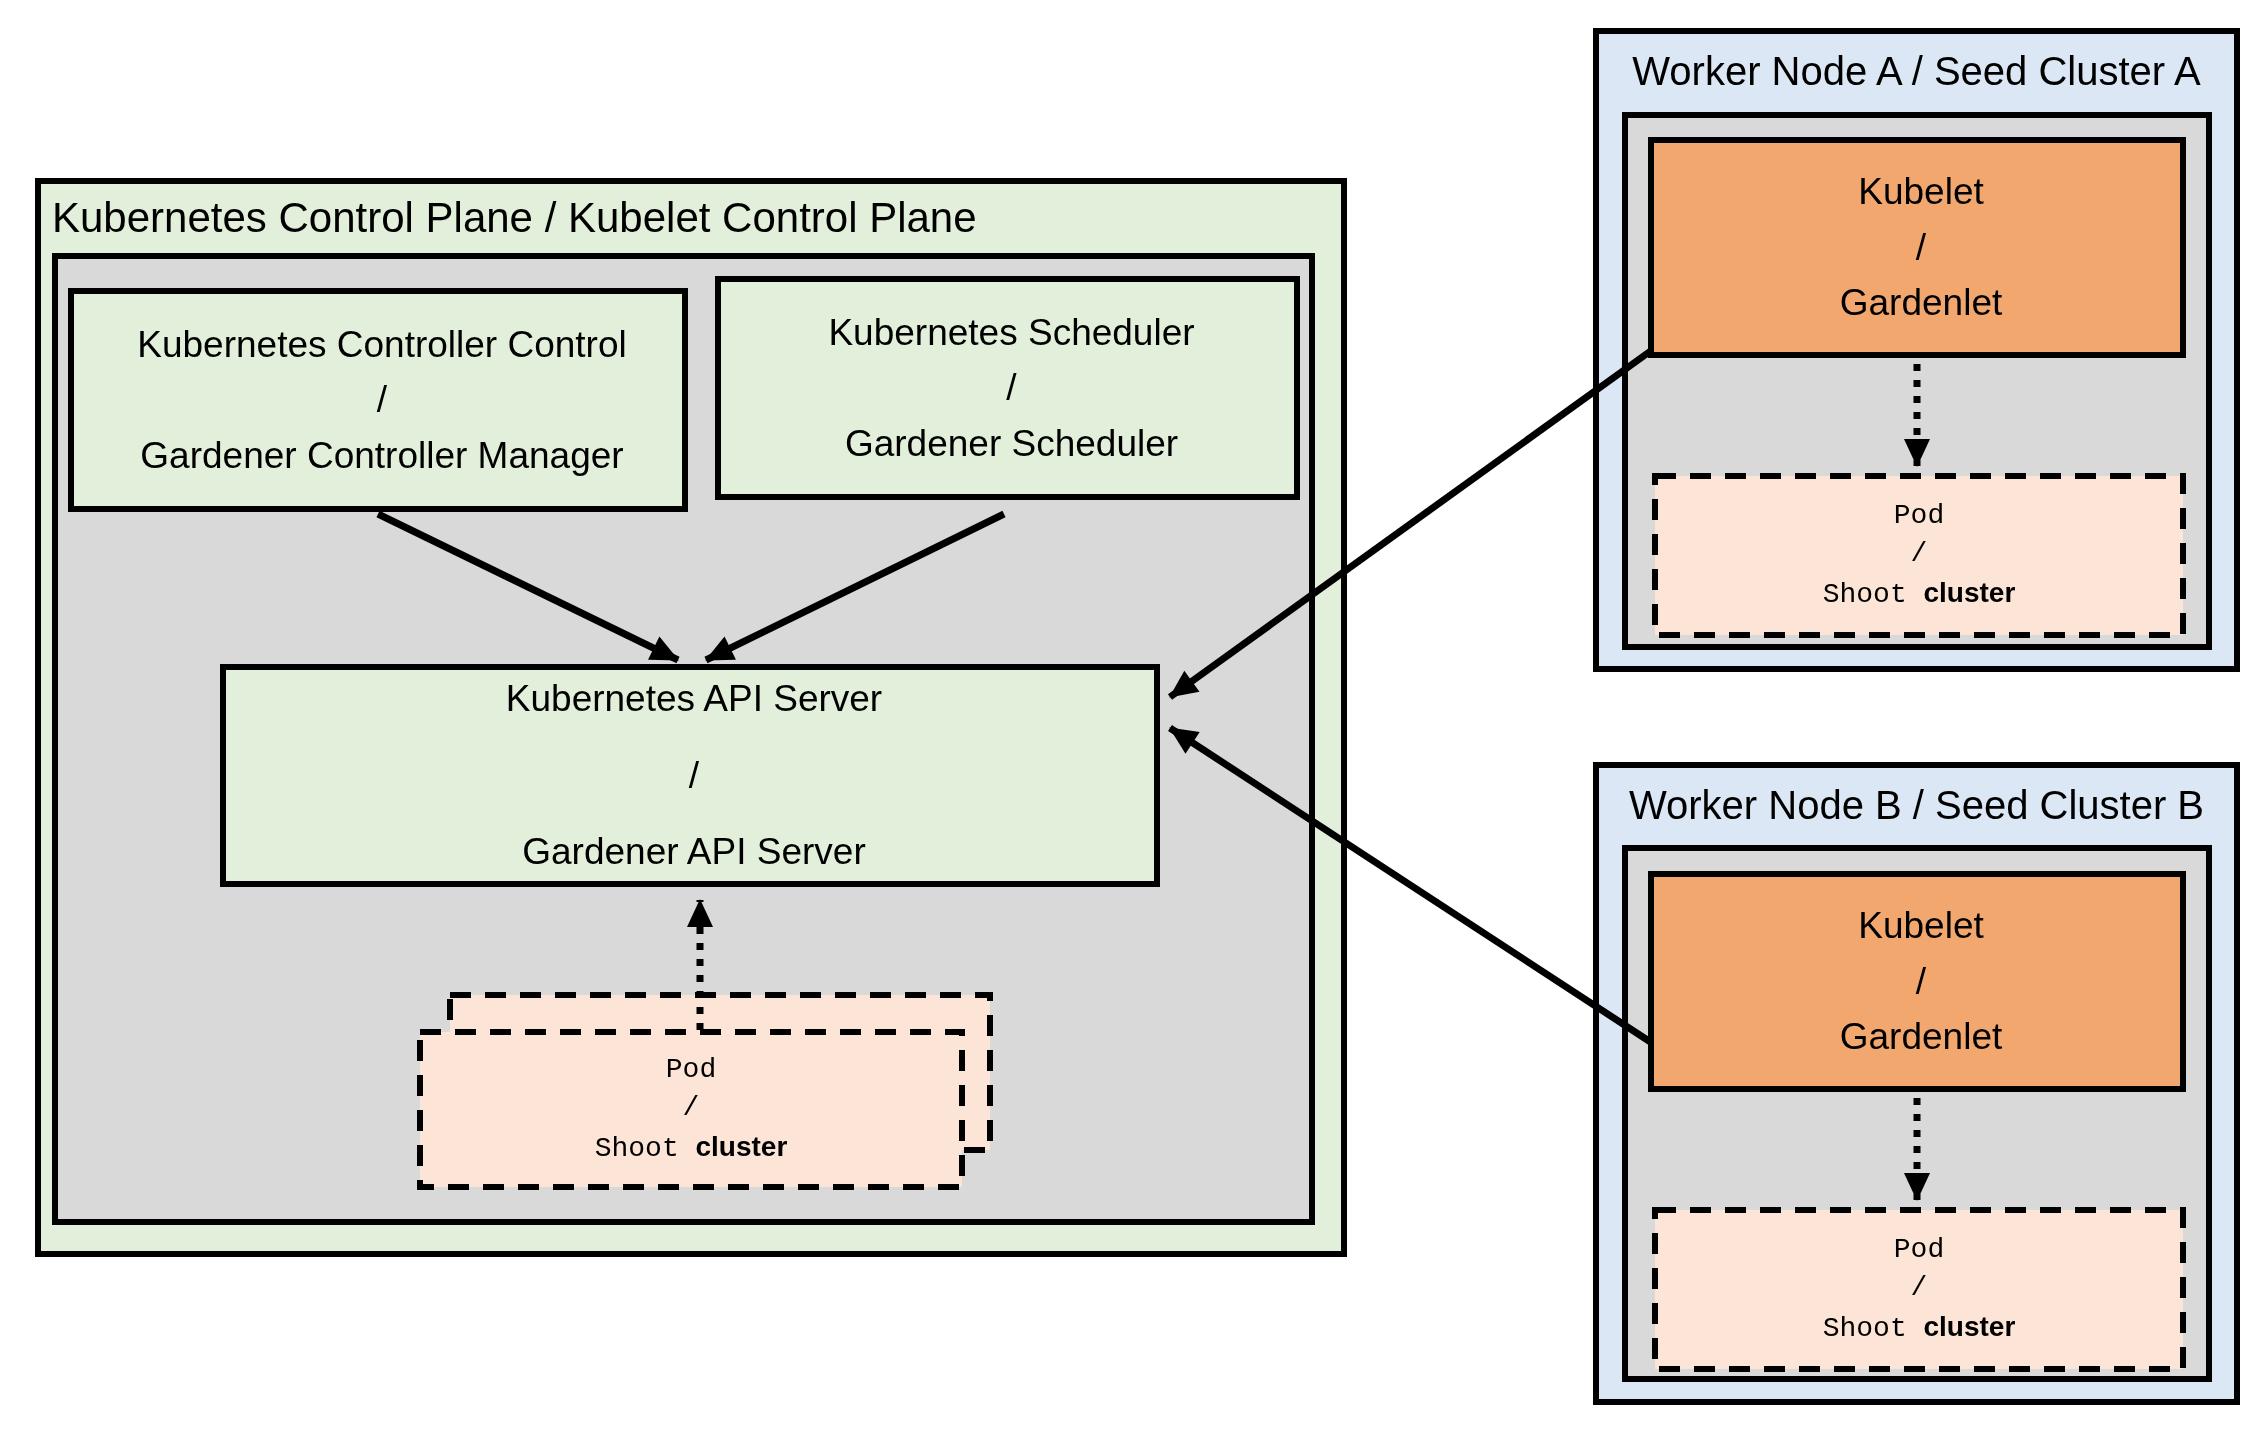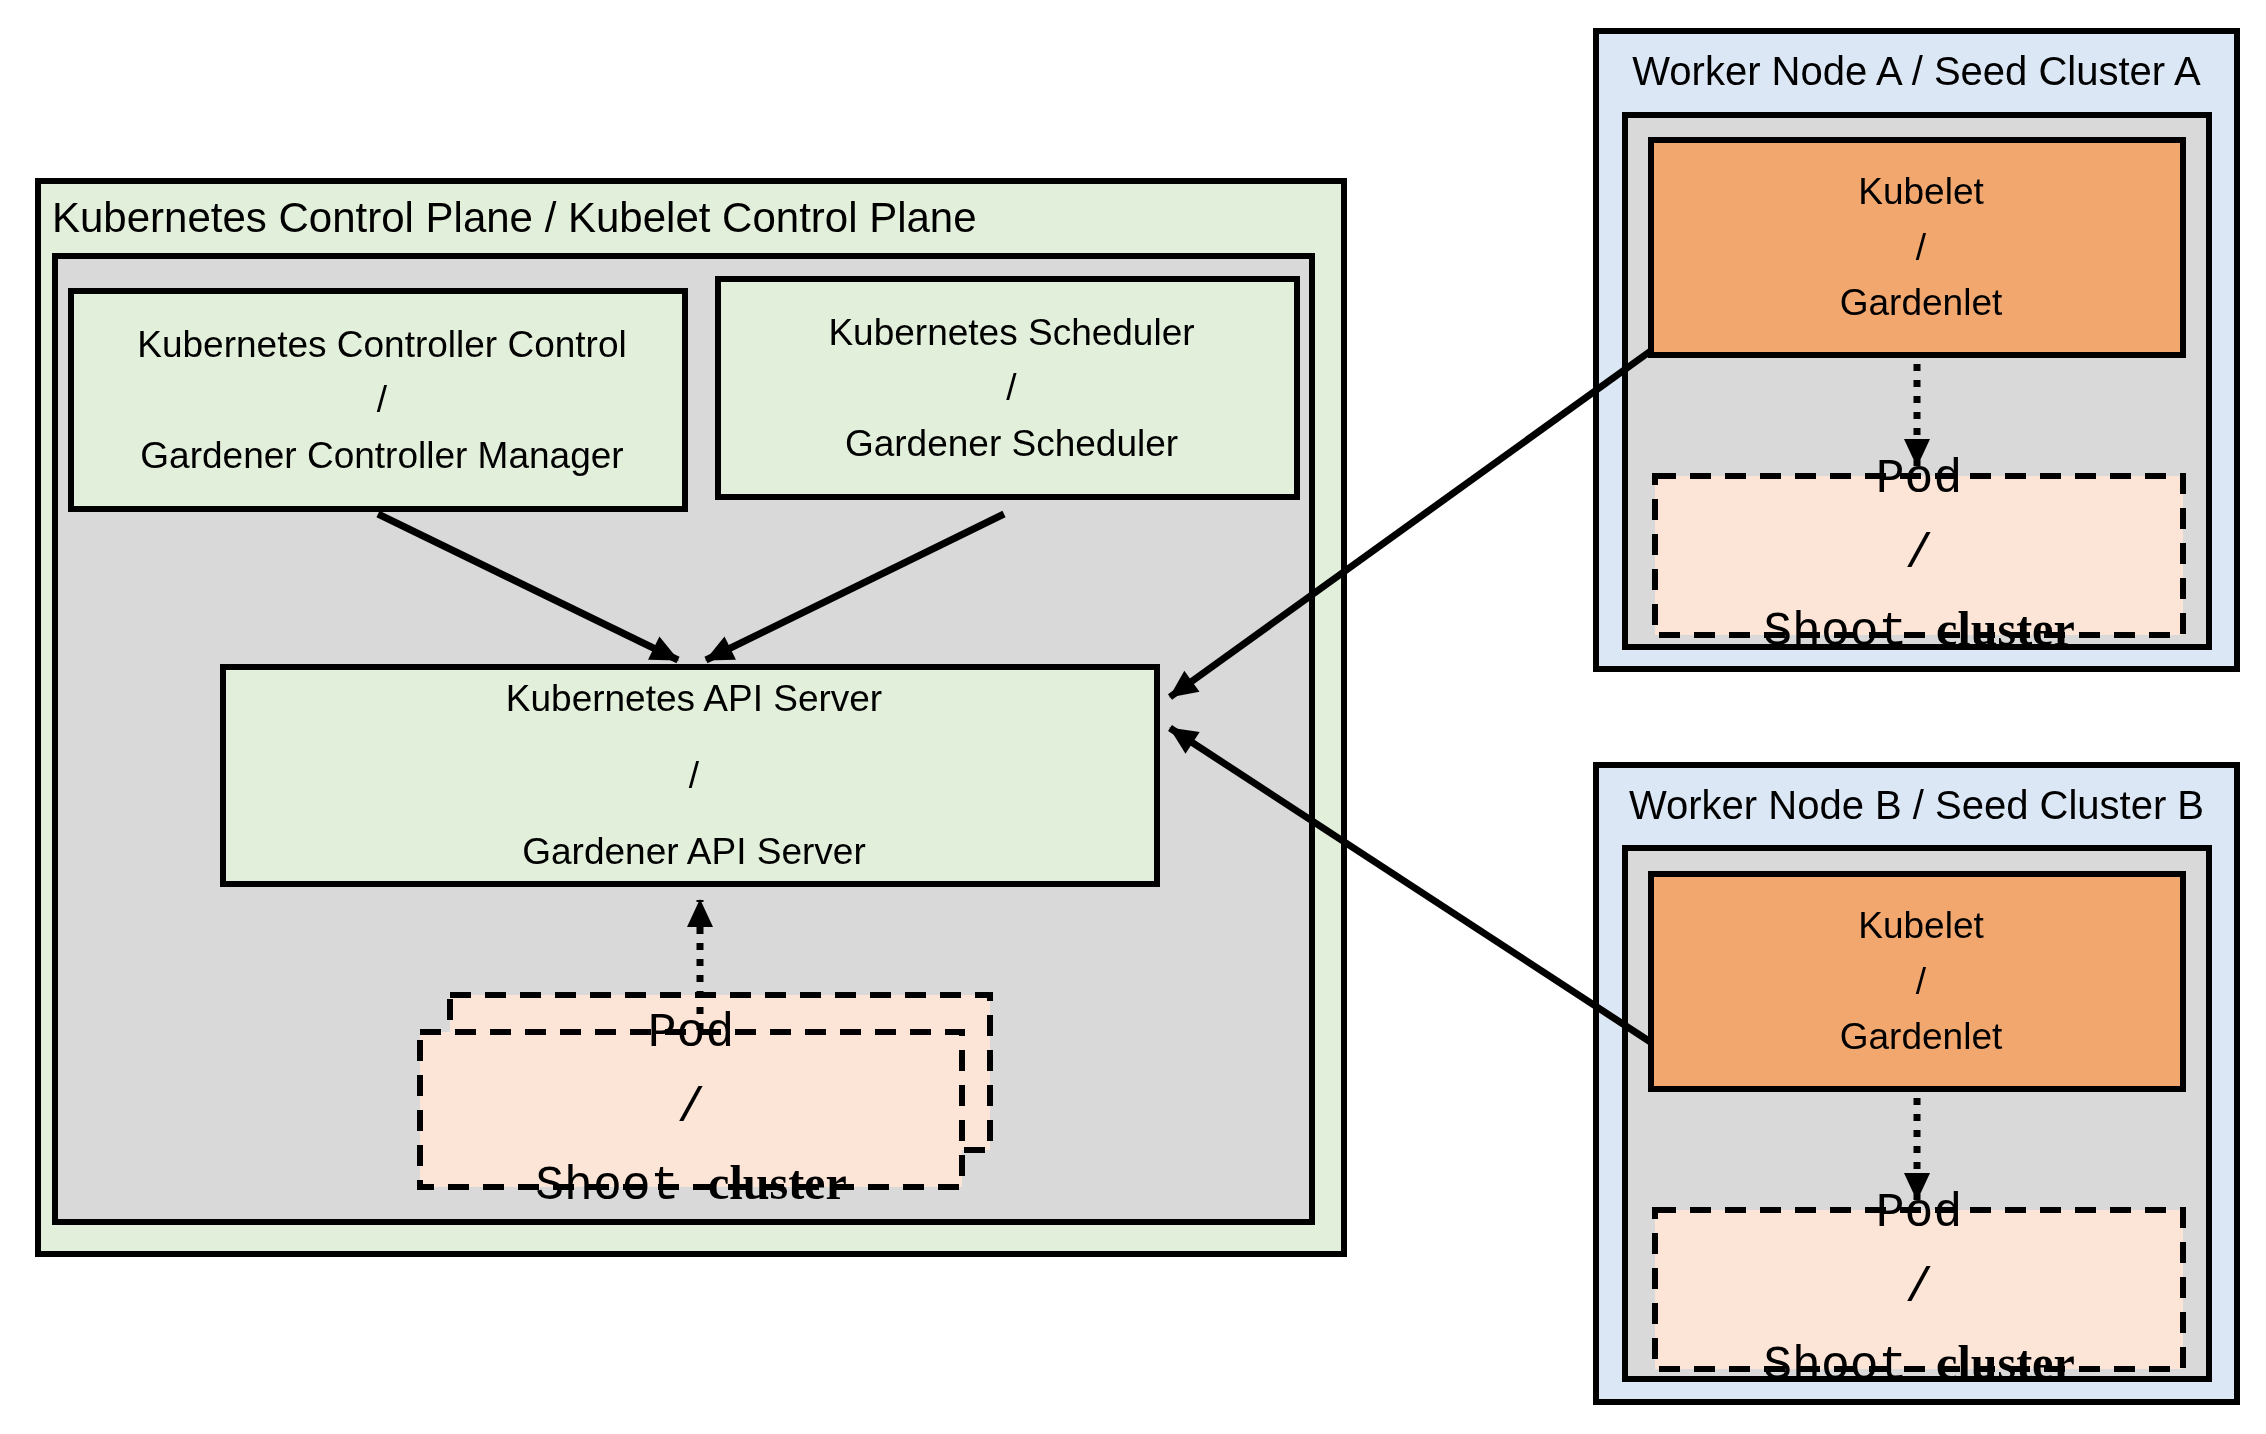--- a/index.html
+++ b/index.html
@@ -27,25 +27,24 @@
     display:flex;align-items:center;justify-content:center;
   }
   .labelbox{
     display:flex;flex-direction:column;align-items:center;justify-content:center;
     text-align:center;z-index:1;padding-left:8px;
   }
   .box-label{font-size:37px;line-height:1.5;}
   .bold{font-weight:normal;}
   .pod-label{
     display:flex;flex-direction:column;align-items:center;justify-content:center;
-    text-align:center;font-size:48px;line-height:1.38;z-index:6;
+    text-align:center;font-size:28px;line-height:1.38;z-index:6;
     font-family:"Liberation Mono","DejaVu Sans Mono",monospace;
-    gap:9px;
   }
-  .pod-sans{font-family:Liberation Serif, serif;font-weight:600;}
+  .pod-sans{font-family:Liberation Sans, sans-serif;font-weight:600;}
   .bg-green{background:var(--green-box);}
   .bg-gray{background:var(--panel-gray);}
   .bg-cp{background:var(--control-plane-bg);}
   .bg-blue{background:var(--worker-blue);}
   .bg-orange{background:var(--kubelet-orange);}
   svg.overlay{position:absolute;left:0;top:0;z-index:5;pointer-events:none;}
 </style>
 </head>
 <body>
 

